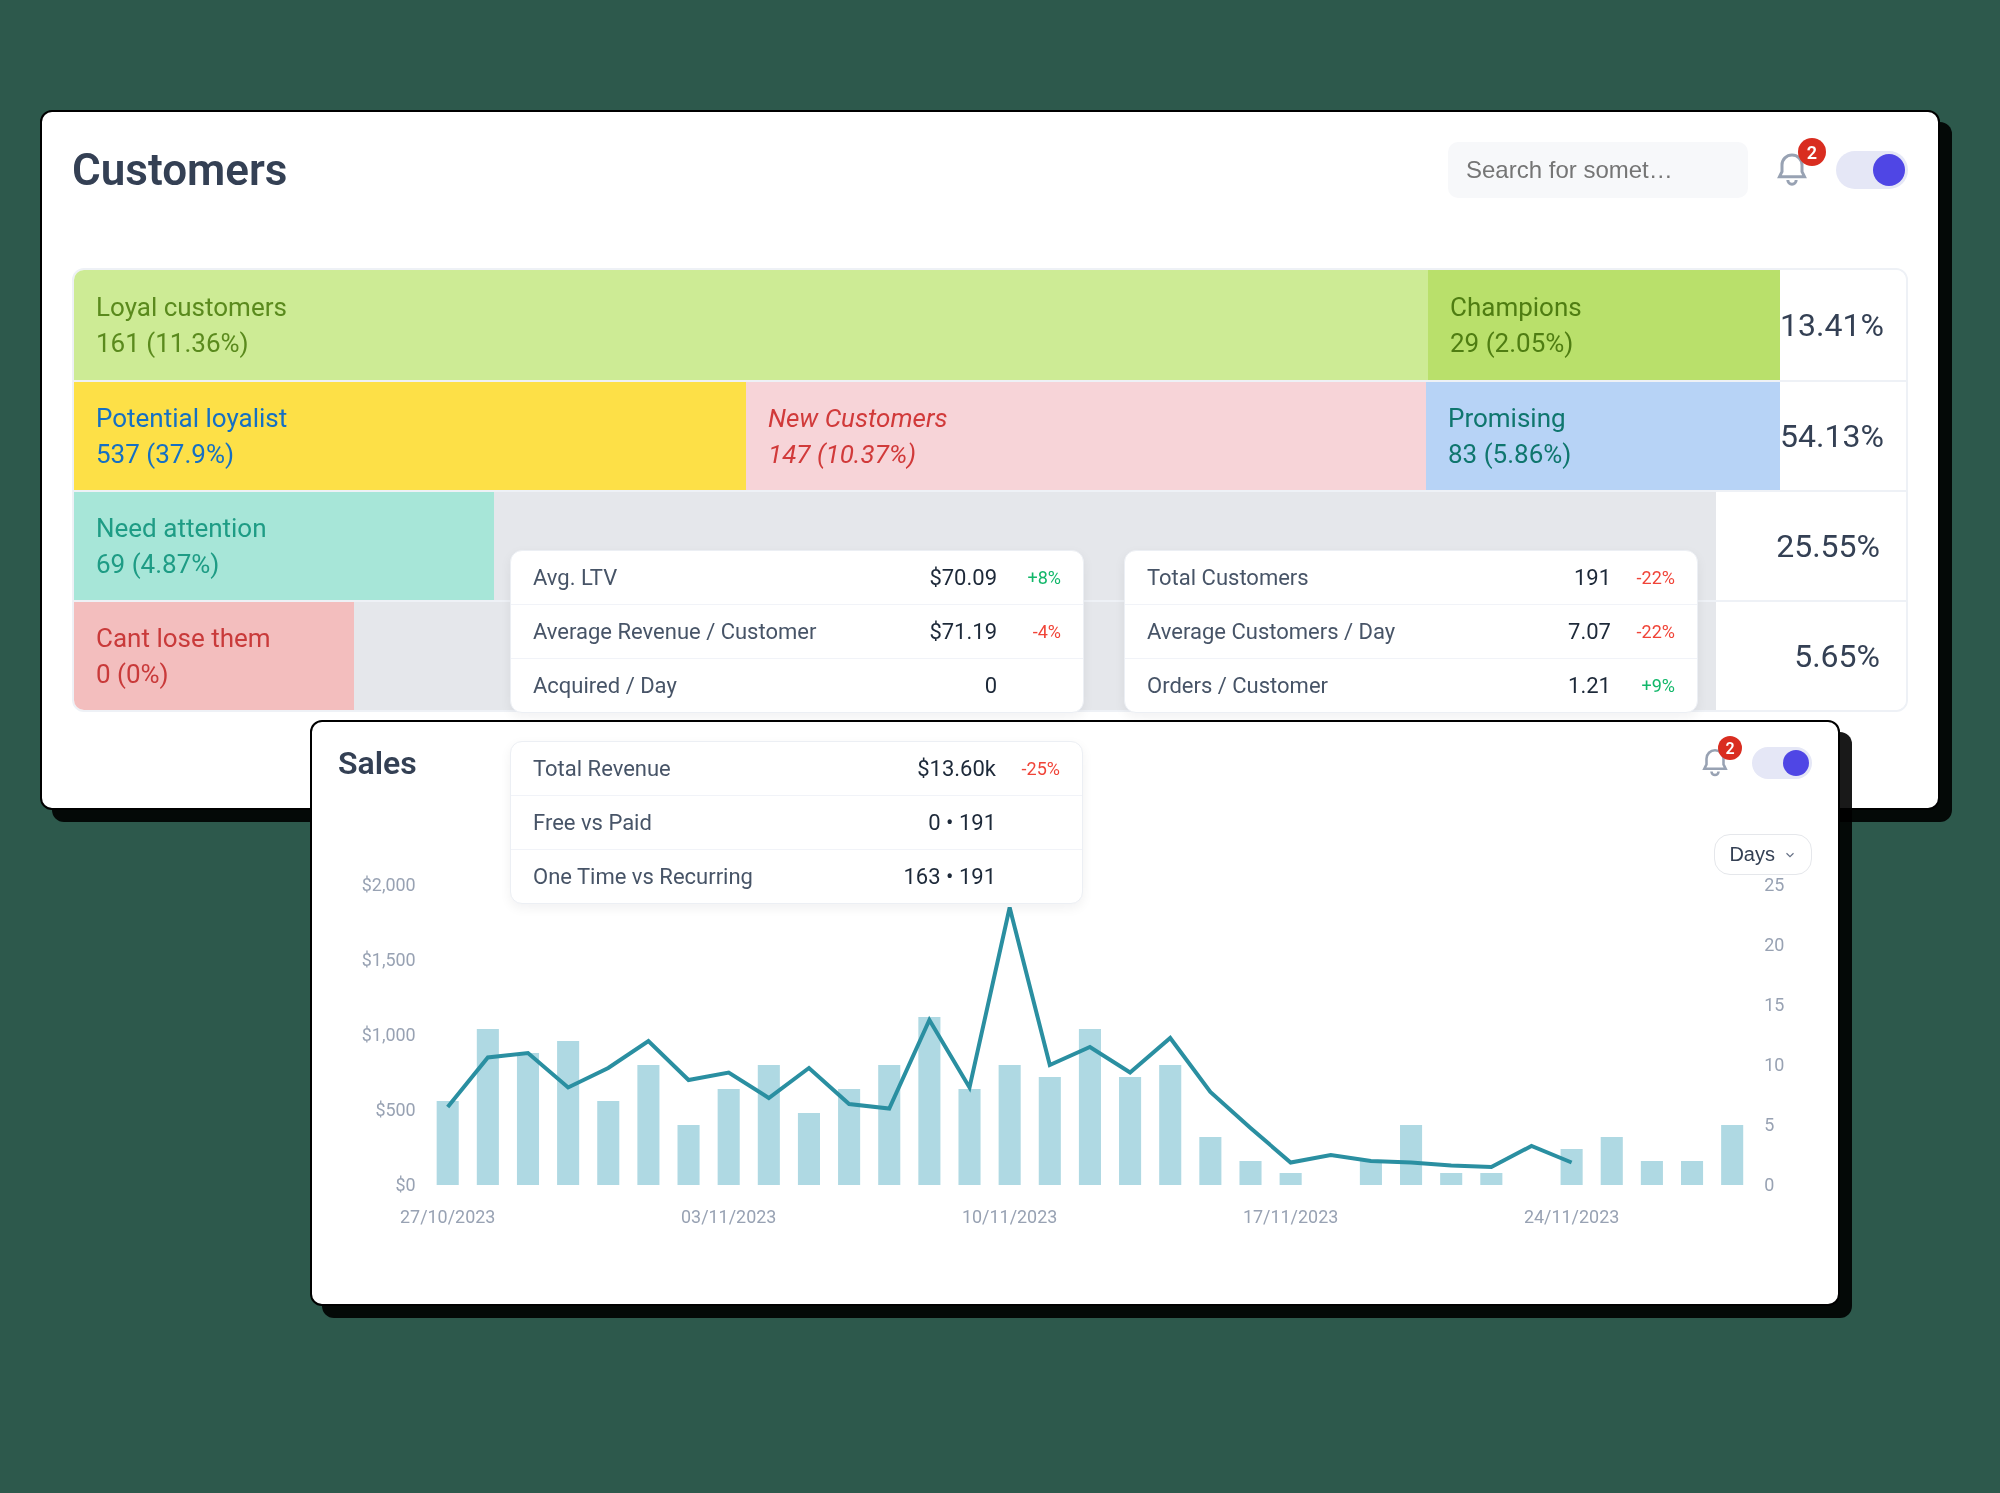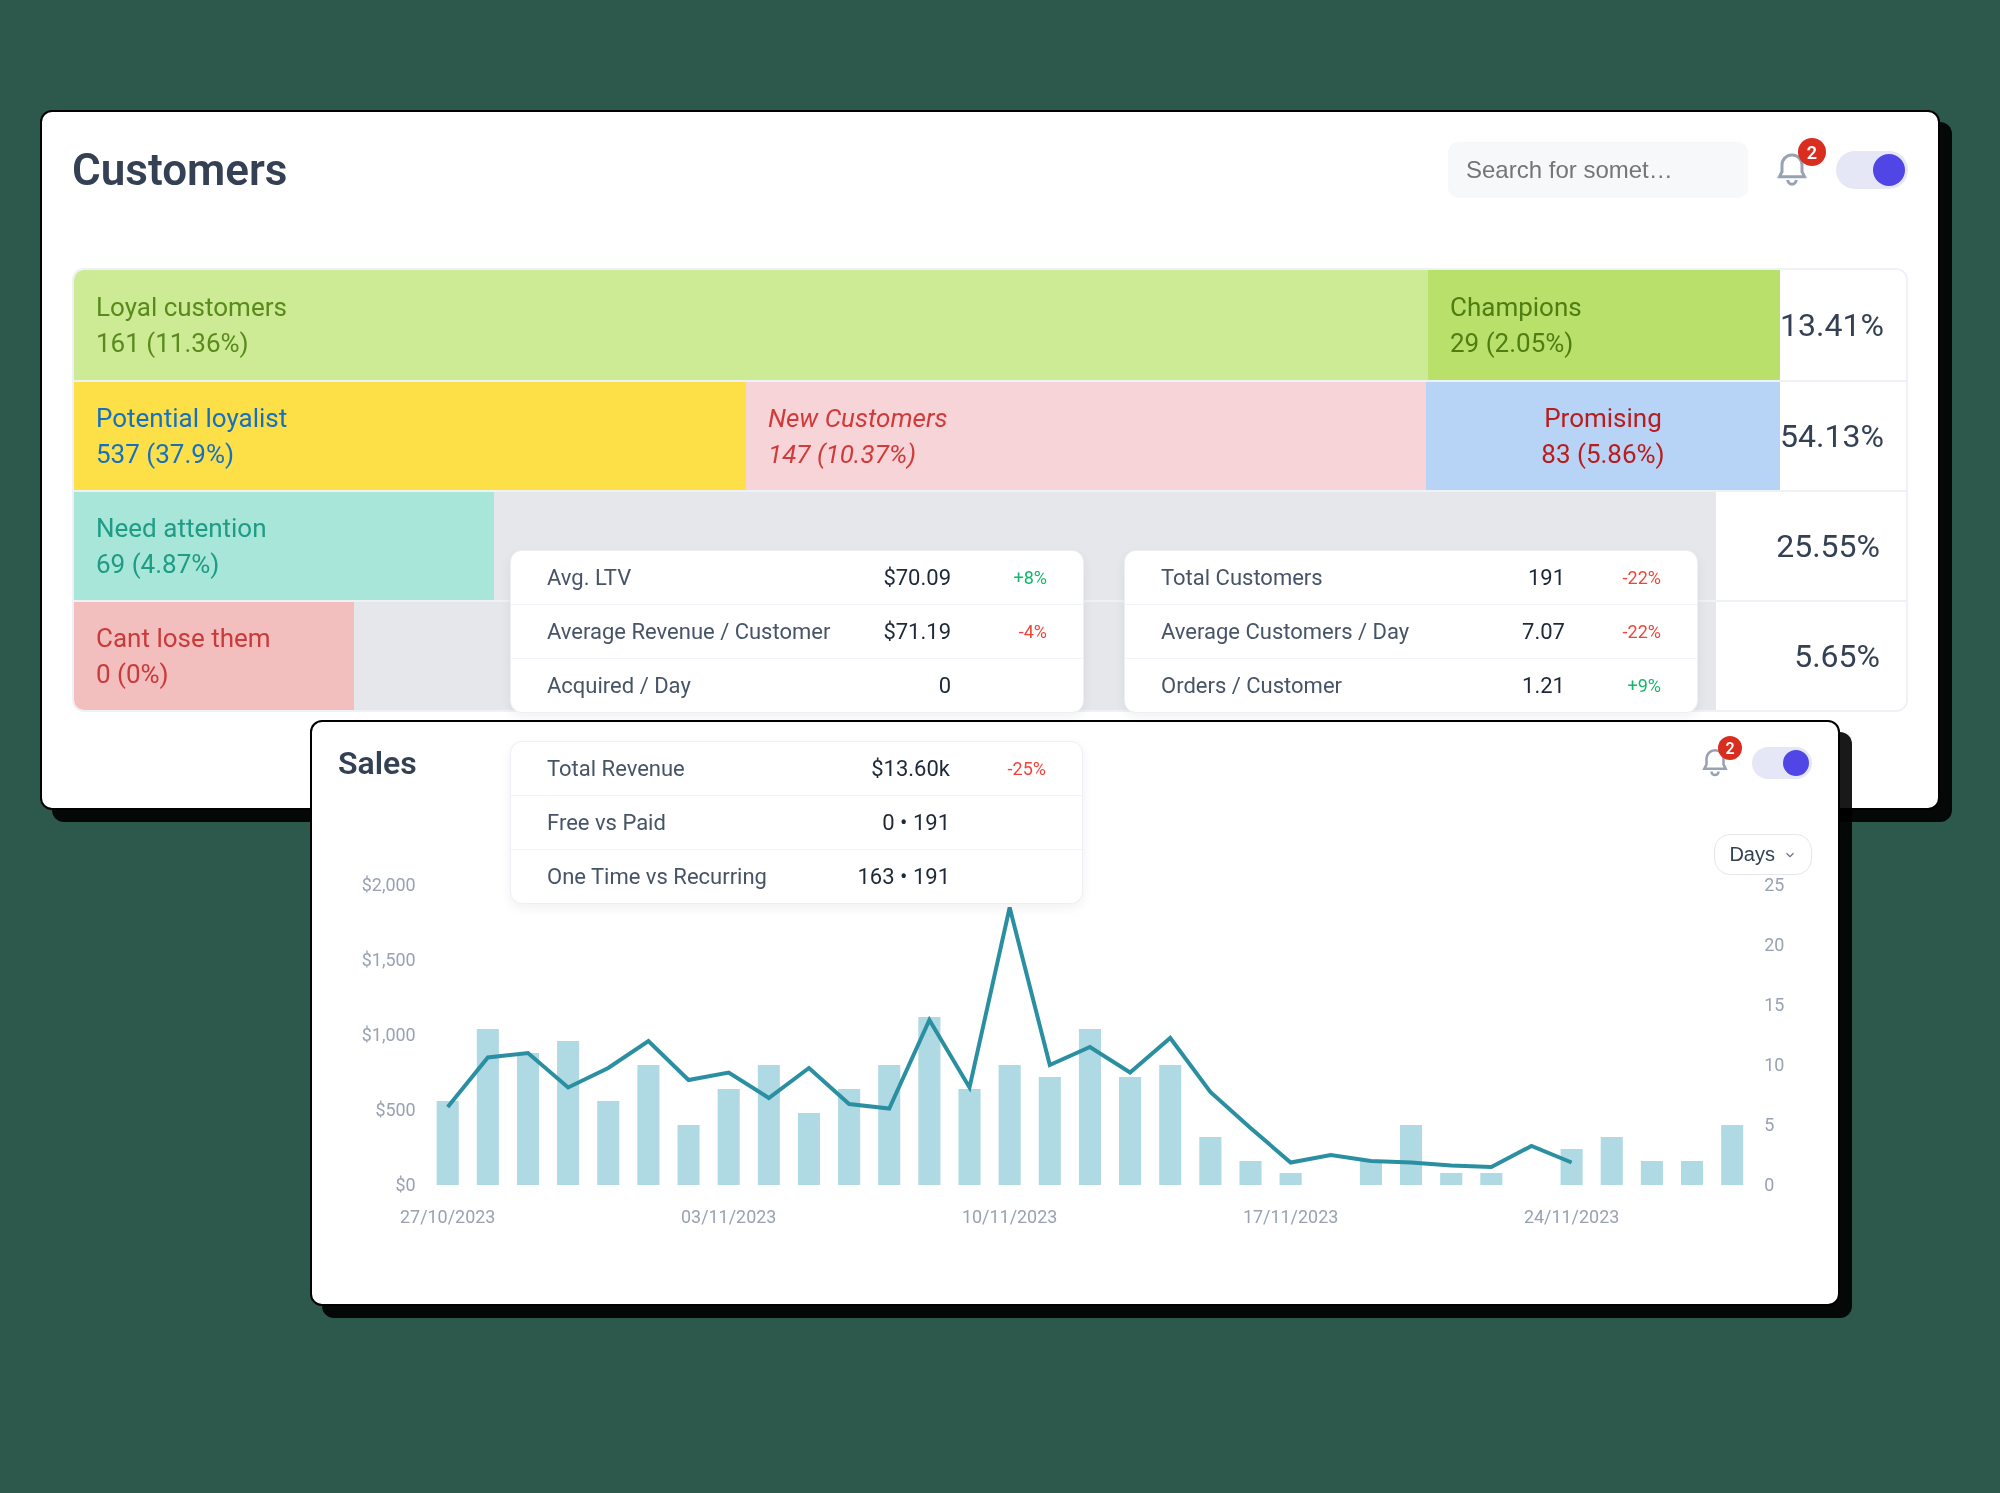--- a/index.html
+++ b/index.html
@@ -104,21 +104,21 @@
     padding-right: 26px;
     font-size: 32px;
     color: #344054;
     background: #fff;
   }
   
   .loyal    { background:#CDEB95; color:#5A8A1D; flex: 0 0 1354px; }
   .champ    { background:#B9E06B; color:#4F7D12; flex: 0 0 352px; }
   .potloy   { background:#fde047; color:#1570C4; flex: 0 0 672px; }
   .newcust  { background:#F7D4D8; color:#D13A3A; flex: 0 0 680px; font-style: italic; }
-  .promis   { background:#B7D3F6; color:#b91c1c; flex: 0 0 354px; text-align: center; }
+  .promis   { background:#B7D3F6; color:#0f766e; flex: 0 0 354px; }
   .needatt  { background:#A7E6D8; color:#1E9C85; flex: 0 0 420px; }
   .greycell { background:#E5E7EB; flex: 1; }
   .cantlose { background:#F3BEBE; color:#C93A3A; flex: 0 0 280px; }
 
   
   .panel-sales {
     top: 720px;
     left: 310px;
     width: 1530px;
     height: 586px;
@@ -166,24 +166,23 @@
     flex:1;
     background:#fff;
     border:1px solid #ECEFF4;
     border-radius:12px;
     box-shadow: 0 4px 12px rgba(16,24,40,.06);
     padding: 0;
   }
   .card2 { margin-top: 28px; width: 573px; }
   .stat {
     display:flex; align-items:center;
-    padding: 14px 36px;
+    padding: 14px 22px;
     font-size: 22px;
     color:#475467;
-    gap:32px;
   }
   .stat + .stat { border-top:1px solid #F1F3F8; }
   .stat .lbl { flex:1; }
   .stat .val { color:#1D2939; margin-right:12px; }
   .stat .delta { font-size:18px; min-width:52px; text-align:right; }
   .pos { color:#12B76A; }
   .neg { color:#F04438; }
 </style>
 </head>
 <body>

